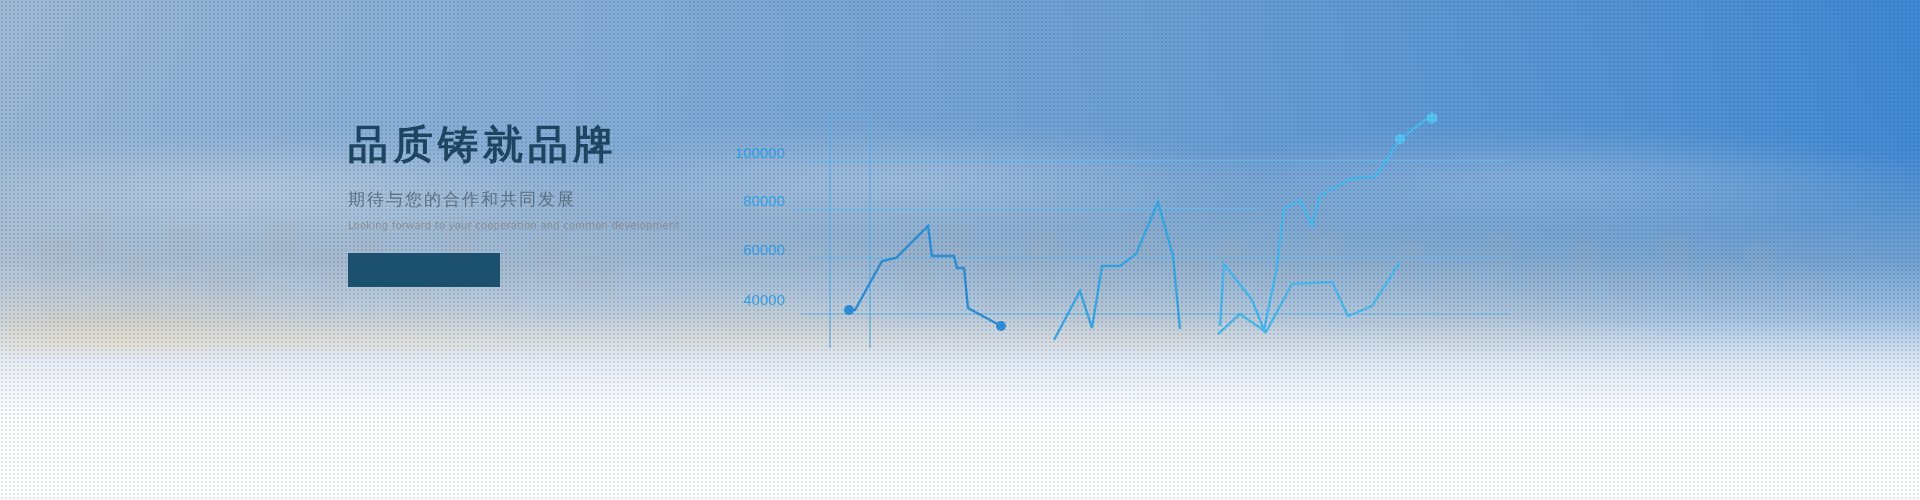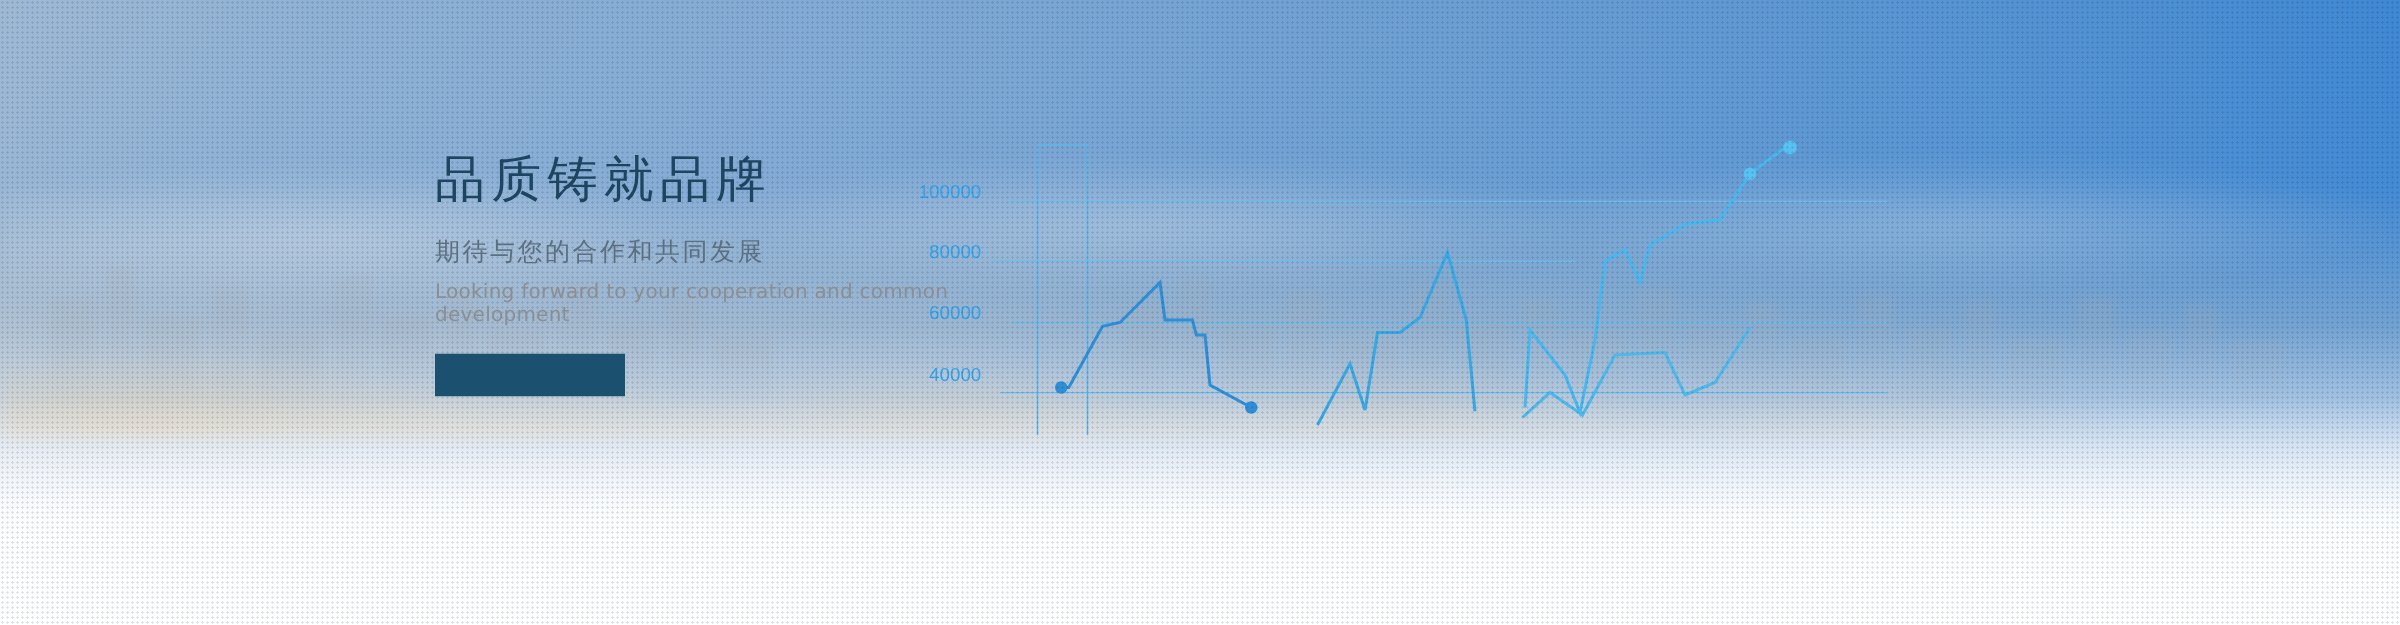--- a/index.html
+++ b/index.html
@@ -75,32 +75,32 @@
     background-image:radial-gradient(rgba(90,110,135,0.34) 0.9px, rgba(0,0,0,0) 1.1px);
     background-size:4px 4px;
     mix-blend-mode:multiply;
     opacity:0.55;
   }
 
   
   .copy { position:absolute; left:348px; top:122px; width:460px; }
   .title {
     font-size:40px; line-height:1.1; letter-spacing:5px;
-    color:#1d4560; font-weight:400;
+    color:#1d4560; font-weight:700;
     font-family:"DejaVu Sans","Liberation Sans",sans-serif;
   }
   .subtitle {
     margin-top:24px;
-    font-size:20px; line-height:1.15; letter-spacing:2px;
+    font-size:17px; line-height:1.15; letter-spacing:2px;
     color:#5c6f80; font-weight:300;
     font-family:"DejaVu Sans","Liberation Sans",sans-serif;
   }
   .subtitle-en {
     margin-top:10px;
-    font-size:16px; letter-spacing:0.2px;
+    font-size:10px; letter-spacing:0.2px;
     color:#8b8f93; font-weight:400;
     font-family:"DejaVu Sans","Liberation Sans",sans-serif;
   }
   .cta {
     margin-top:22px;
     width:152px; height:34px;
     background:#1b506e;
     border:none; cursor:pointer;
     display:block;
     color:#ffffff; font-size:13px; letter-spacing:1px;

